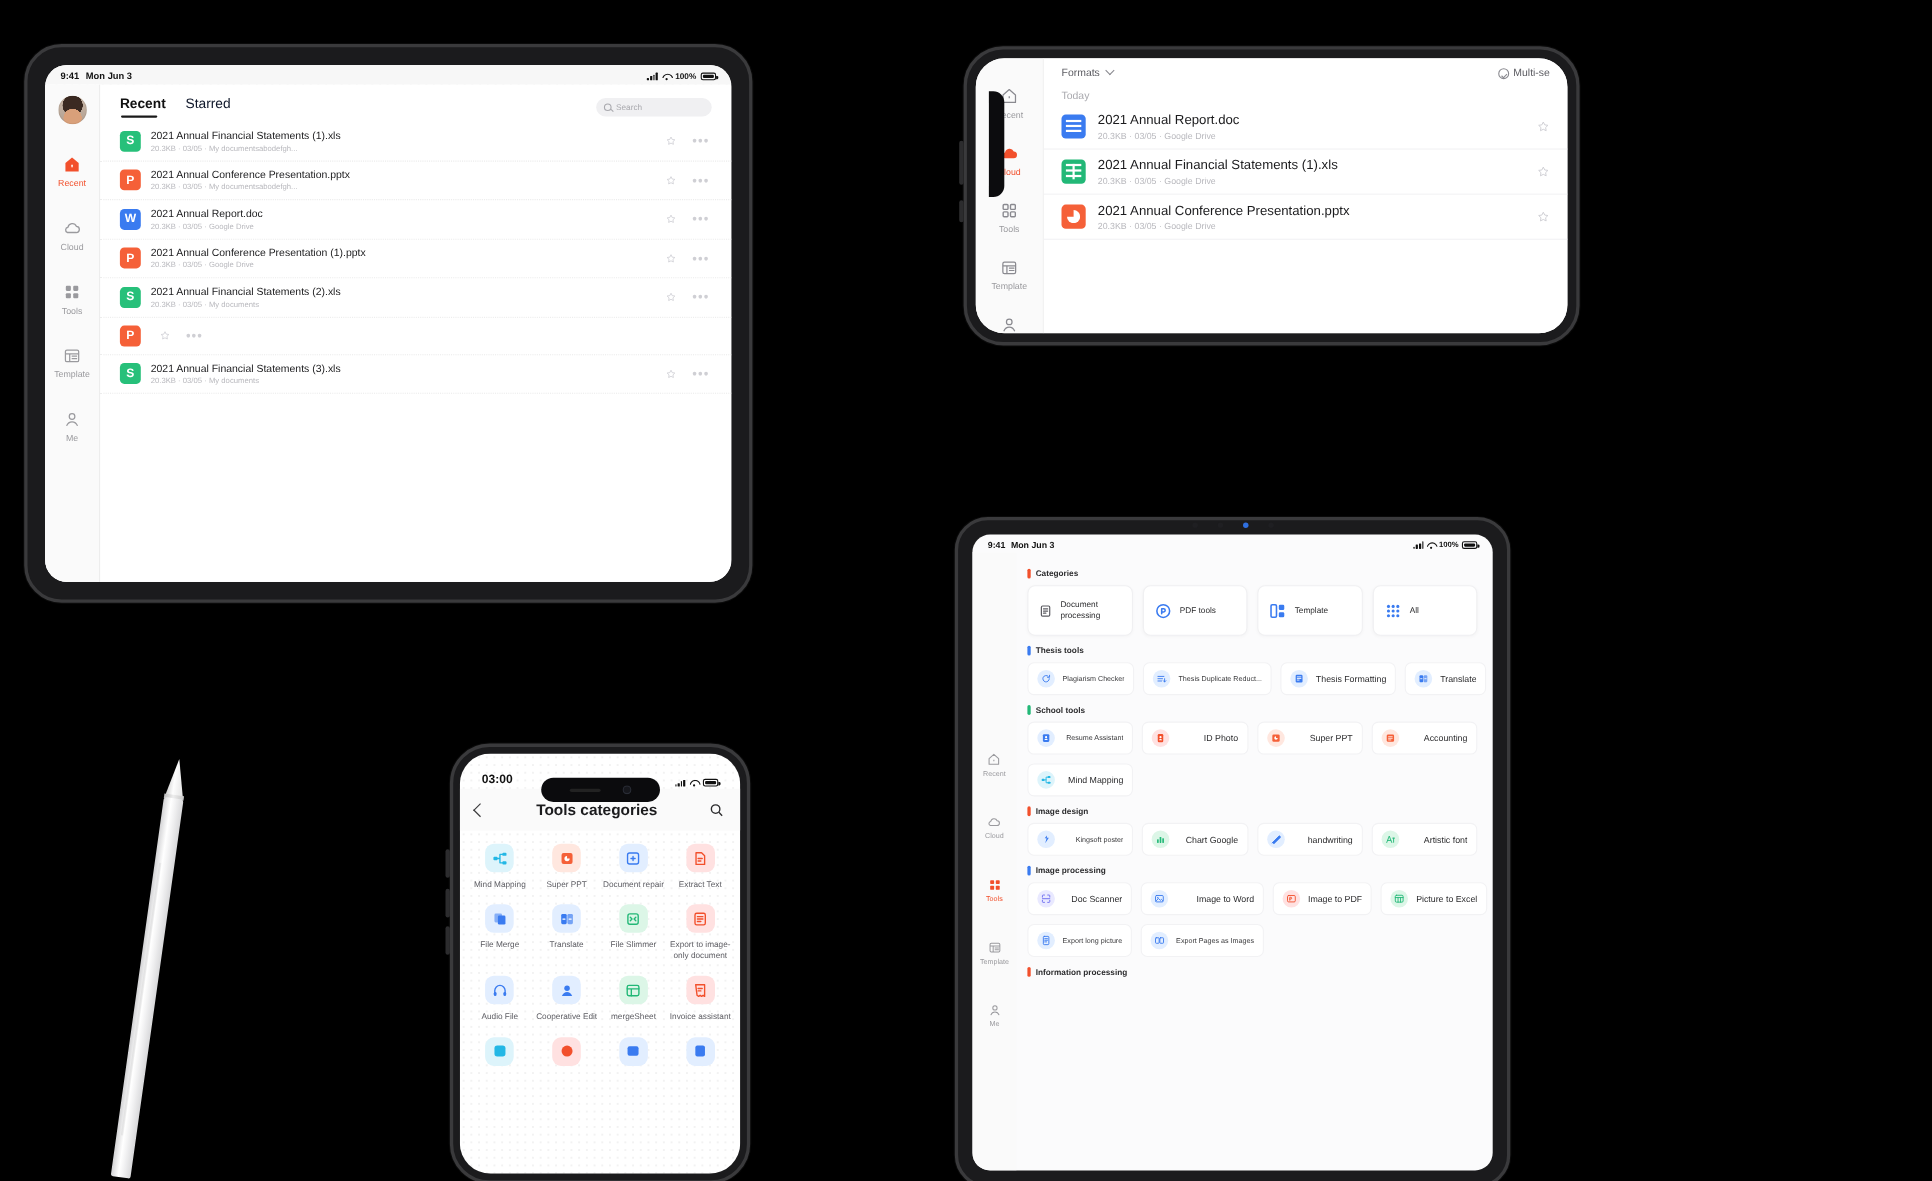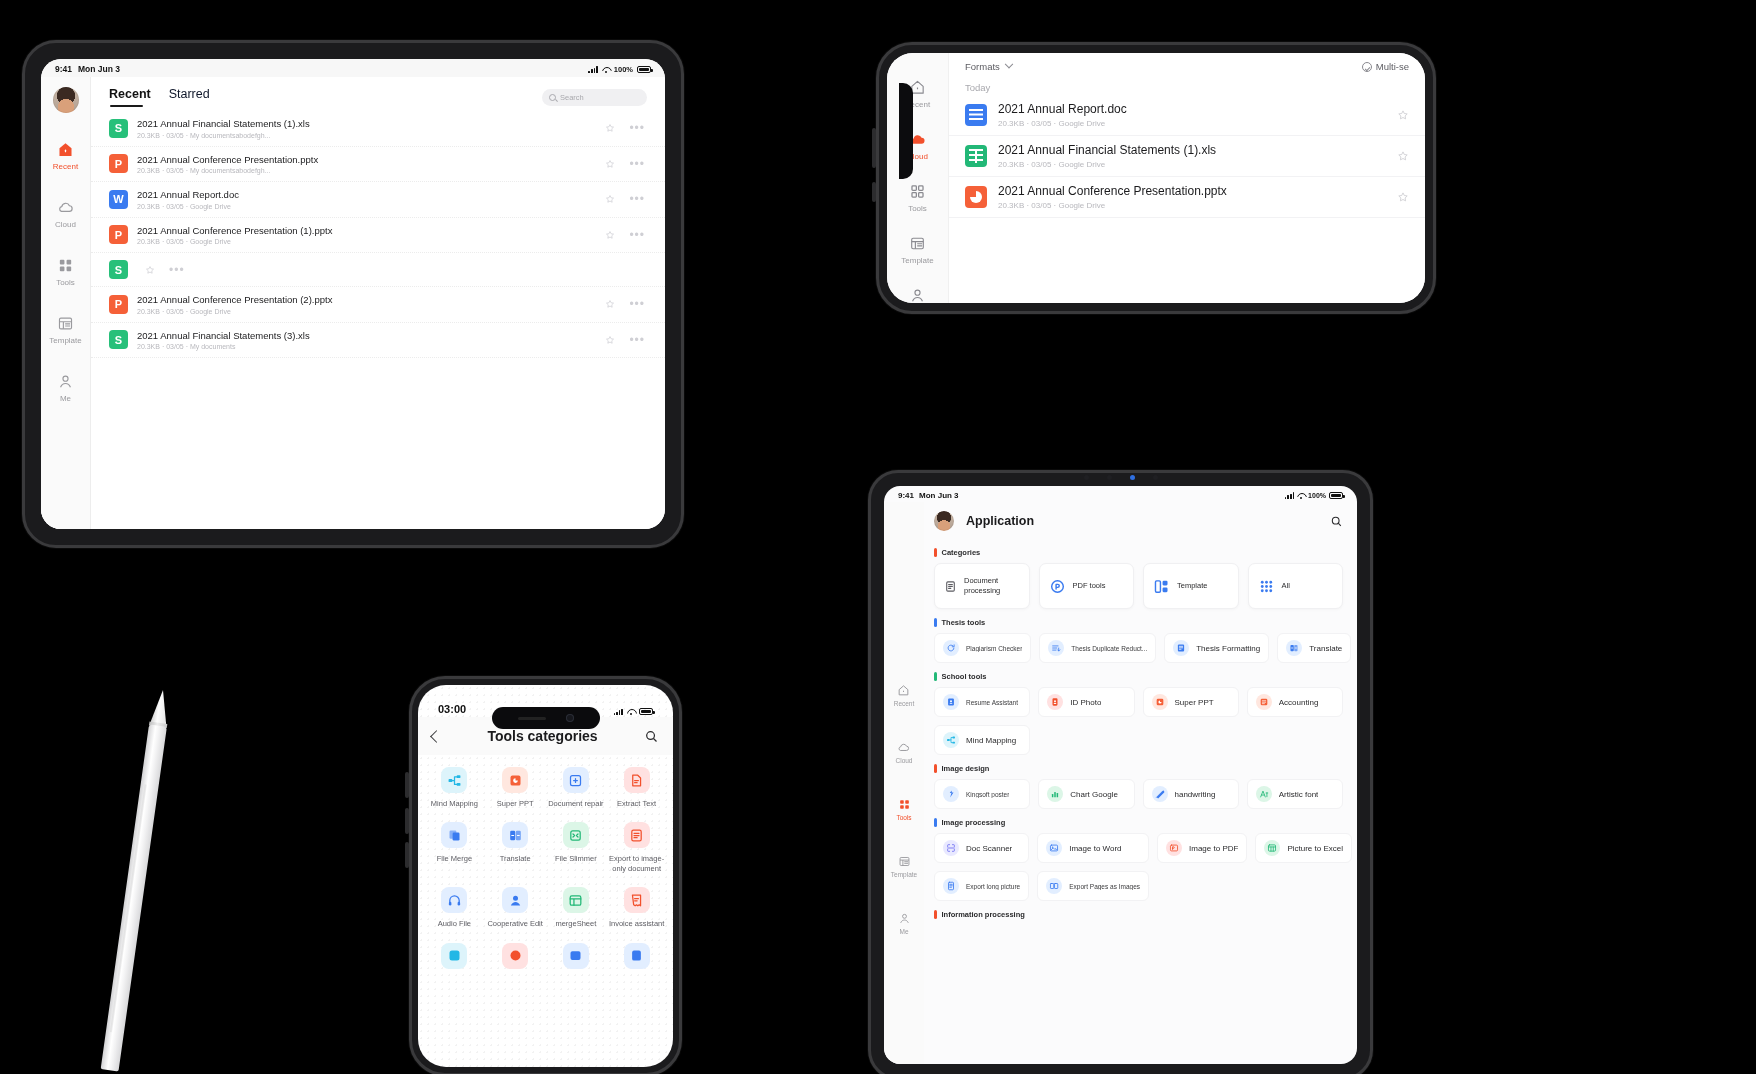--- a/index.html
+++ b/index.html
@@ -206,21 +206,21 @@
   .ir-item.active{color:#f2502c;}
   .ir-main{flex:1;min-width:0;padding:6px 14px 0 10px;overflow:hidden;}
   .ir-head{display:flex;align-items:center;gap:12px;padding:3px 0 8px;}
   .ir-title{font-size:12.5px;font-weight:700;color:#1b1b1d;}
   .sec-h{display:flex;align-items:center;gap:5px;font-size:7.5px;font-weight:700;color:#2b2b2d;margin:9px 0 6px;}
   .sec-bar{width:2.5px;height:9px;border-radius:2px;display:block;}
   .cat-grid{display:grid;grid-template-columns:repeat(4,1fr);gap:9px;}
   .cat-card{background:#fff;border:1px solid #f0f0f2;border-radius:7px;height:46px;display:flex;align-items:center;gap:7px;padding:0 9px;box-shadow:0 1px 3px rgba(0,0,0,.03);cursor:pointer;}
   .cat-lbl{font-size:7.5px;color:#2b2b2d;line-height:1.3;}
   .tool-grid{display:grid;grid-template-columns:repeat(4,1fr);gap:8px;}
-  .tool-card{background:#fff;border:1px solid #f2f2f4;border-radius:6px;height:30px;display:flex;align-items:center;gap:7px;padding:0 8px;cursor:pointer;}
+  .tool-card{background:#fff;border:1px solid #f2f2f4;border-radius:6px;height:30px;display:flex;align-items:center;gap:7px;padding:0 8px;cursor:pointer;justify-content:space-between;}
   .tool-ic{width:16px;height:16px;border-radius:50%;display:flex;align-items:center;justify-content:center;flex-shrink:0;}
   .tool-lbl{font-size:6.5px;color:#3a3a3c;white-space:nowrap;overflow:hidden;text-overflow:ellipsis;}
   .tool-lbl.big{font-size:8px;color:#2b2b2d;}
 
   
   #pencil { position:absolute; left:150px; top:690px; width:26px; height:384px; transform: rotate(8deg); transform-origin: 50% 0%; }
   #pencil .tip {
     position:absolute;left:5px;top:0;width:16px;height:34px;
     background:linear-gradient(90deg,#cfcfcf,#fdfdfd 40%,#e2e2e2);
     clip-path: polygon(50% 0, 100% 100%, 0 100%);
@@ -374,33 +374,33 @@
                 </div>
                 <span class="star">
                   <svg viewBox="0 0 24 24" fill="none" stroke="currentColor" stroke-width="1.8" stroke-linejoin="round">
                     <path d="M12 3.8 14.6 9l5.8.85-4.2 4.1 1 5.75L12 17l-5.2 2.7 1-5.75-4.2-4.1L9.4 9Z"></path>
                   </svg>
                 </span>
                 <span class="dots3">•••</span>
               </div>
               <div class="file-row">
                 <div class="fi xls">S</div>
+                <div class="f-txt">
+                  <div class="f-name">2021 Annual Financial Statements (2).xls</div>
+                  <div class="f-meta">20.3KB · 03/05 · My documents</div>
+                </div>
                 <span class="star">
                   <svg viewBox="0 0 24 24" fill="none" stroke="currentColor" stroke-width="1.8" stroke-linejoin="round">
                     <path d="M12 3.8 14.6 9l5.8.85-4.2 4.1 1 5.75L12 17l-5.2 2.7 1-5.75-4.2-4.1L9.4 9Z"></path>
                   </svg>
                 </span>
                 <span class="dots3">•••</span>
               </div>
               <div class="file-row">
                 <div class="fi ppt">P</div>
-                <div class="f-txt">
-                  <div class="f-name">2021 Annual Conference Presentation (2).pptx</div>
-                  <div class="f-meta">20.3KB · 03/05 · Google Drive</div>
-                </div>
                 <span class="star">
                   <svg viewBox="0 0 24 24" fill="none" stroke="currentColor" stroke-width="1.8" stroke-linejoin="round">
                     <path d="M12 3.8 14.6 9l5.8.85-4.2 4.1 1 5.75L12 17l-5.2 2.7 1-5.75-4.2-4.1L9.4 9Z"></path>
                   </svg>
                 </span>
                 <span class="dots3">•••</span>
               </div>
               <div class="file-row">
                 <div class="fi xls">S</div>
                 <div class="f-txt">
@@ -770,30 +770,20 @@
           <div class="ir-item">
             <svg width="13" height="13" viewBox="0 0 24 24" fill="none" stroke="#9a9a9e" stroke-width="1.7">
               <circle cx="12" cy="8" r="3.6"></circle>
                 <path d="M5 20c1.5-3.6 4.2-5.2 7-5.2s5.5 1.6 7 5.2"></path>
             </svg>
             <span>Me</span>
           </div>
         </div>
 
         <div class="ir-main">
-          <div class="ir-head">
-            <span class="avatar" style="width:20px;height:20px"></span>
-            <span class="ir-title">Application</span>
-            <span style="margin-left:auto">
-              <svg width="13" height="13" viewBox="0 0 24 24" fill="none" stroke="#2b2b2d" stroke-width="2">
-                <circle cx="10.5" cy="10.5" r="6.2"></circle>
-                  <path d="M15.2 15.2 20 20"></path>
-              </svg>
-            </span>
-          </div>
           <div id="ipad-right-groups">
               <div class="sec-h">
                 <span class="sec-bar" style="background:#f2502c"></span>
                 <span>Categories</span>
               </div>
               <div class="cat-grid">
                 <div class="cat-card">
                   <svg width="17" height="17" viewBox="0 0 24 24" fill="none" stroke="#5c5c62" stroke-width="2" stroke-linecap="round" stroke-linejoin="round">
                     <rect x="5" y="3.5" width="14" height="17" rx="2"></rect>
                     <path d="M8.5 8.5h7M8.5 12h7M8.5 15.5h4"></path>

